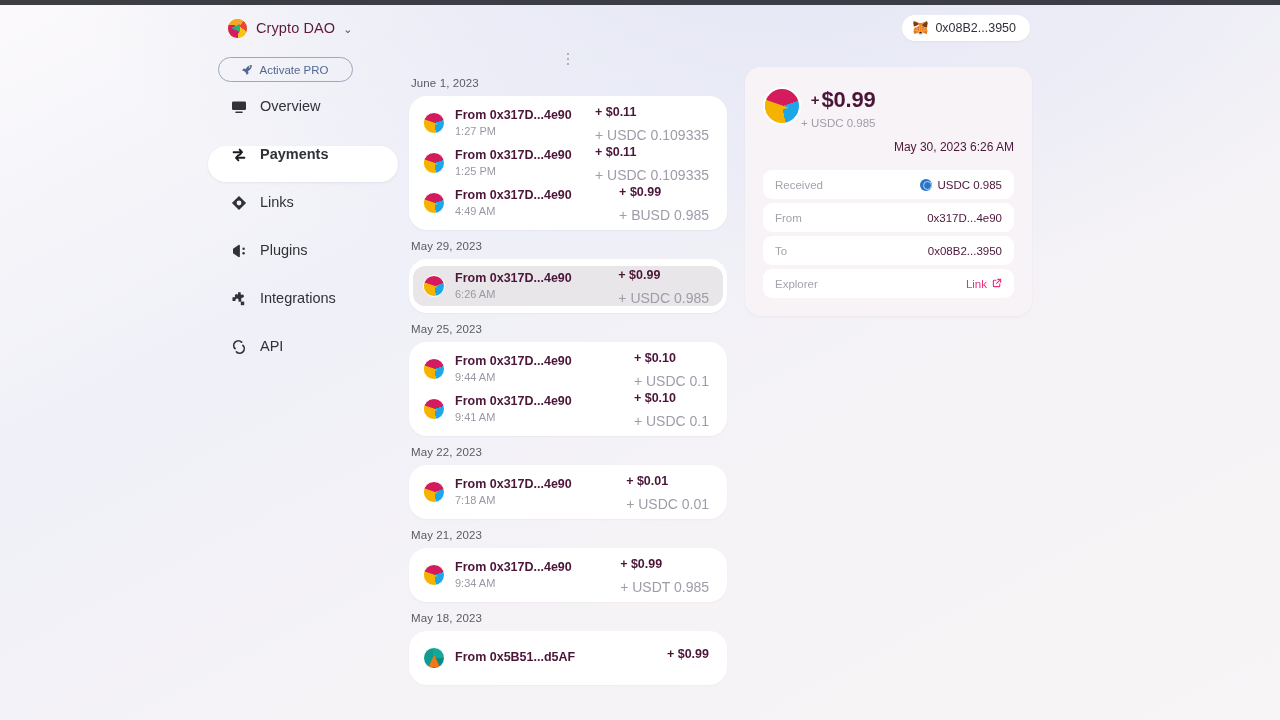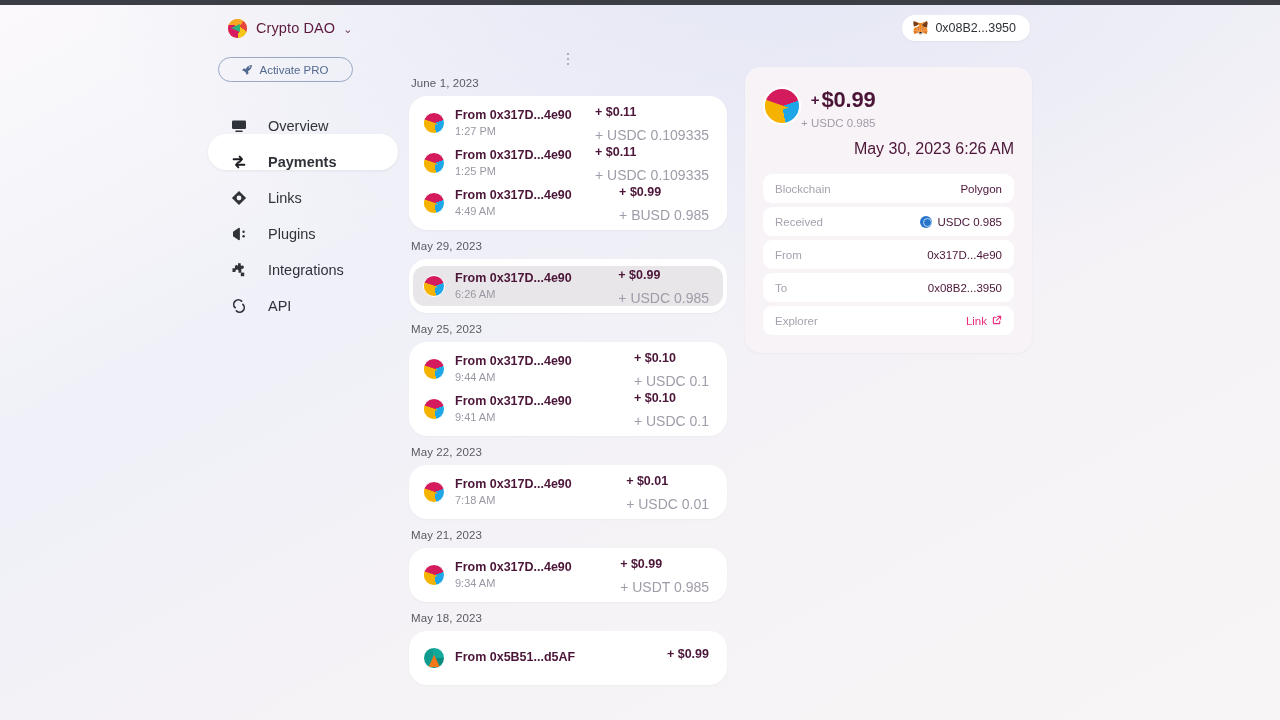--- a/index.html
+++ b/index.html
@@ -107,26 +107,26 @@
     color: #53698f;
     font-size: 11.5px;
     background: transparent;
     cursor: pointer;
   }
   .pro-btn svg { display: block; }
 
   .nav { margin-top: 16px; }
   .nav-item {
     display: flex;
-    align-items: flex-end;
-    gap: 21px;
+    align-items: flex-start;
+    gap: 13px;
     height: 36px;
     padding-left: 22px;
     border-radius: 18px;
-    margin-bottom: 0px;
+    margin-bottom: 12px;
     cursor: pointer;
     color: #30323a;
     font-size: 14.5px;
   }
   .nav-item + .nav-item { margin-top: 0px; }
   .nav-item .ico {
     width: 17px; height: 17px;
     display: flex; align-items: center; justify-content: center;
     flex: 0 0 auto;
   }
@@ -312,21 +312,21 @@
     vertical-align: 2px;
     margin-right: 2px;
   }
   .detail-token {
     font-size: 11.5px;
     color: #a09ba9;
     line-height: 16px;
     margin-top: 2px;
   }
   .detail-date {
-    font-size: 16px;
+    font-size: 12px;
     color: #4b1538;
     text-align: right;
     margin-top: 9px;
   }
 
   .detail-rows { margin-top: 16px; }
   .drow {
     background: #ffffff;
     border-radius: 9px;
     height: 29px;
@@ -650,26 +650,20 @@
       <div class="detail-amounts">
         <div class="detail-amount">
           <span class="plus">+</span><span>$0.99</span>
         </div>
         <div class="detail-token">+ USDC 0.985</div>
       </div>
     </div>
     <div class="detail-date">May 30, 2023 6:26 AM</div>
     <div class="detail-rows" id="detail-rows">
         <div class="drow">
-          <span class="drow-key">Blockchain</span>
-          <span class="drow-val">
-            <span>Polygon</span>
-          </span>
-        </div>
-        <div class="drow">
           <span class="drow-key">Received</span>
           <span class="drow-val">
             <span class="coin-usdc"></span>
             <span>USDC 0.985</span>
           </span>
         </div>
         <div class="drow">
           <span class="drow-key">From</span>
           <span class="drow-val">
             <span>0x317D...4e90</span>

